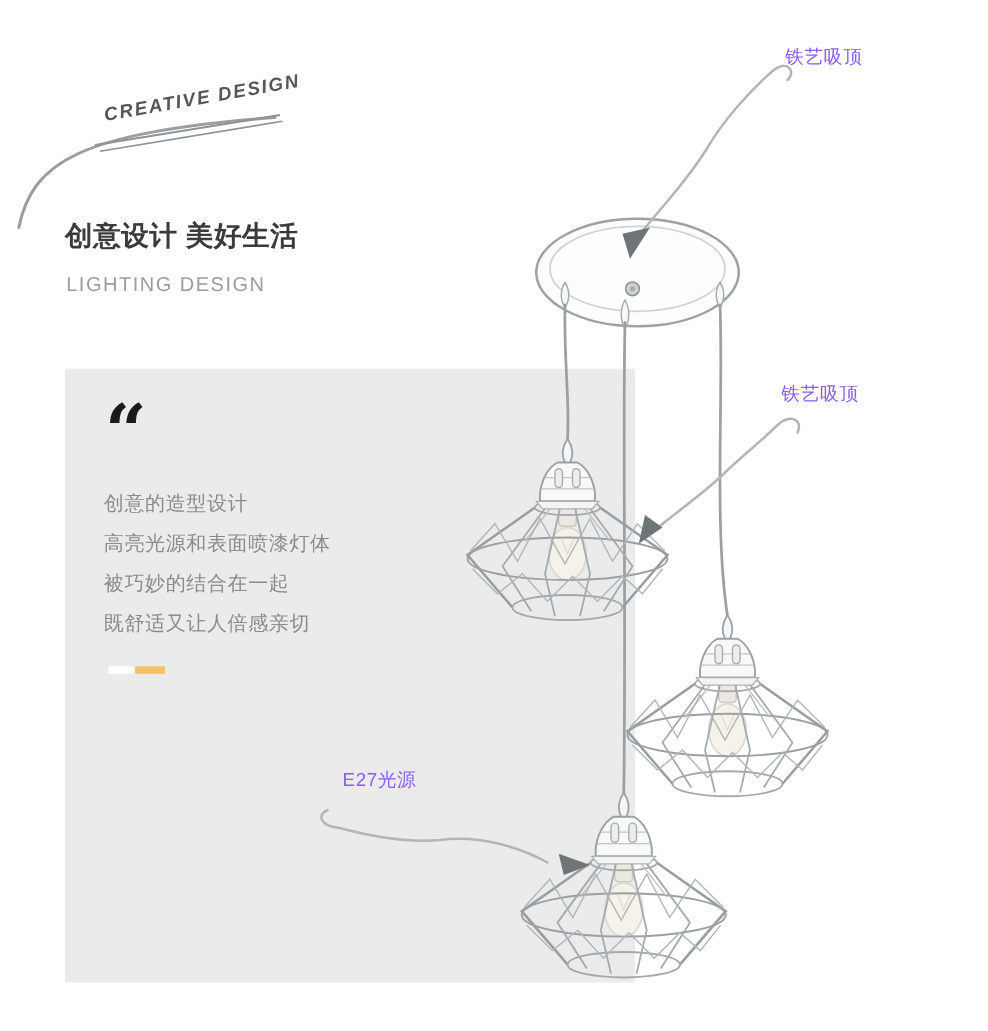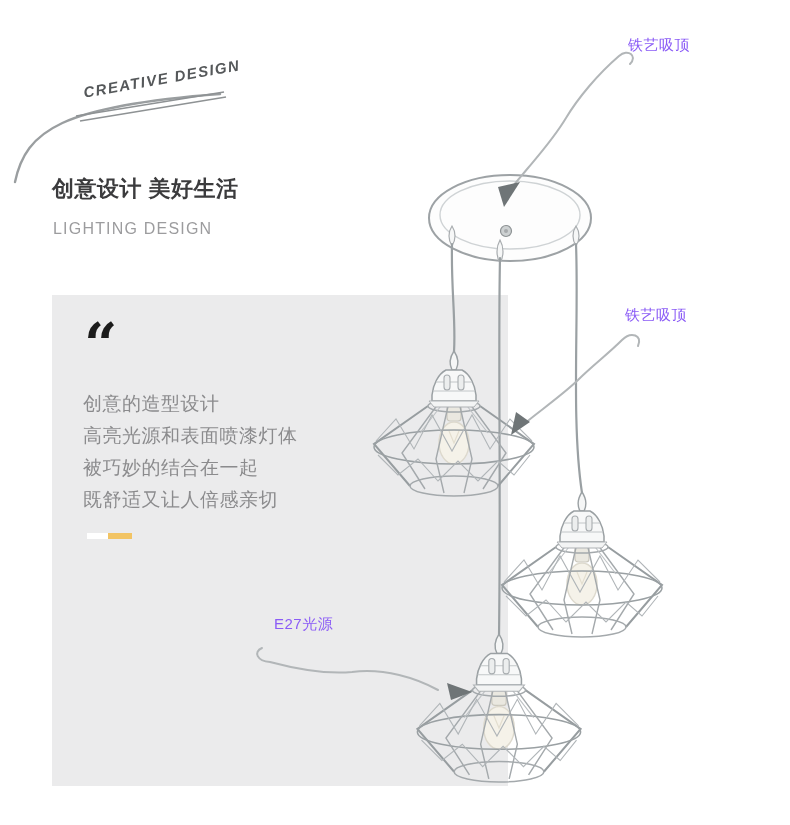--- a/index.html
+++ b/index.html
@@ -27,21 +27,21 @@
     position:absolute;left:53px;top:220px;z-index:2;
     font-size:16px;color:#9c9c9e;letter-spacing:1.2px;white-space:nowrap;
   }
   .quote-mark{
     position:absolute;left:84px;top:316px;z-index:2;
     font-family:"DejaVu Serif","Liberation Serif",serif;
     font-size:58px;font-weight:700;color:#1b1b1b;line-height:1;
   }
   .quote-lines{
     position:absolute;left:83px;top:388px;z-index:2;
-    font-size:19px;line-height:32px;color:#8b8b8d;letter-spacing:0.5px;
+    font-size:16px;line-height:32px;color:#8b8b8d;letter-spacing:0.5px;
   }
   .divider{position:absolute;left:87px;top:533px;z-index:2;display:flex;}
   .seg-white{display:block;width:21px;height:6px;background:#ffffff;}
   .seg-yellow{display:block;width:24px;height:6px;background:#f2c464;}
   .callout{
     position:absolute;z-index:4;font-size:15px;color:#8b5cf6;
     letter-spacing:0.5px;white-space:nowrap;
   }
   .callout-ceiling{left:628px;top:36px;}
   .callout-wire{left:625px;top:306px;}

